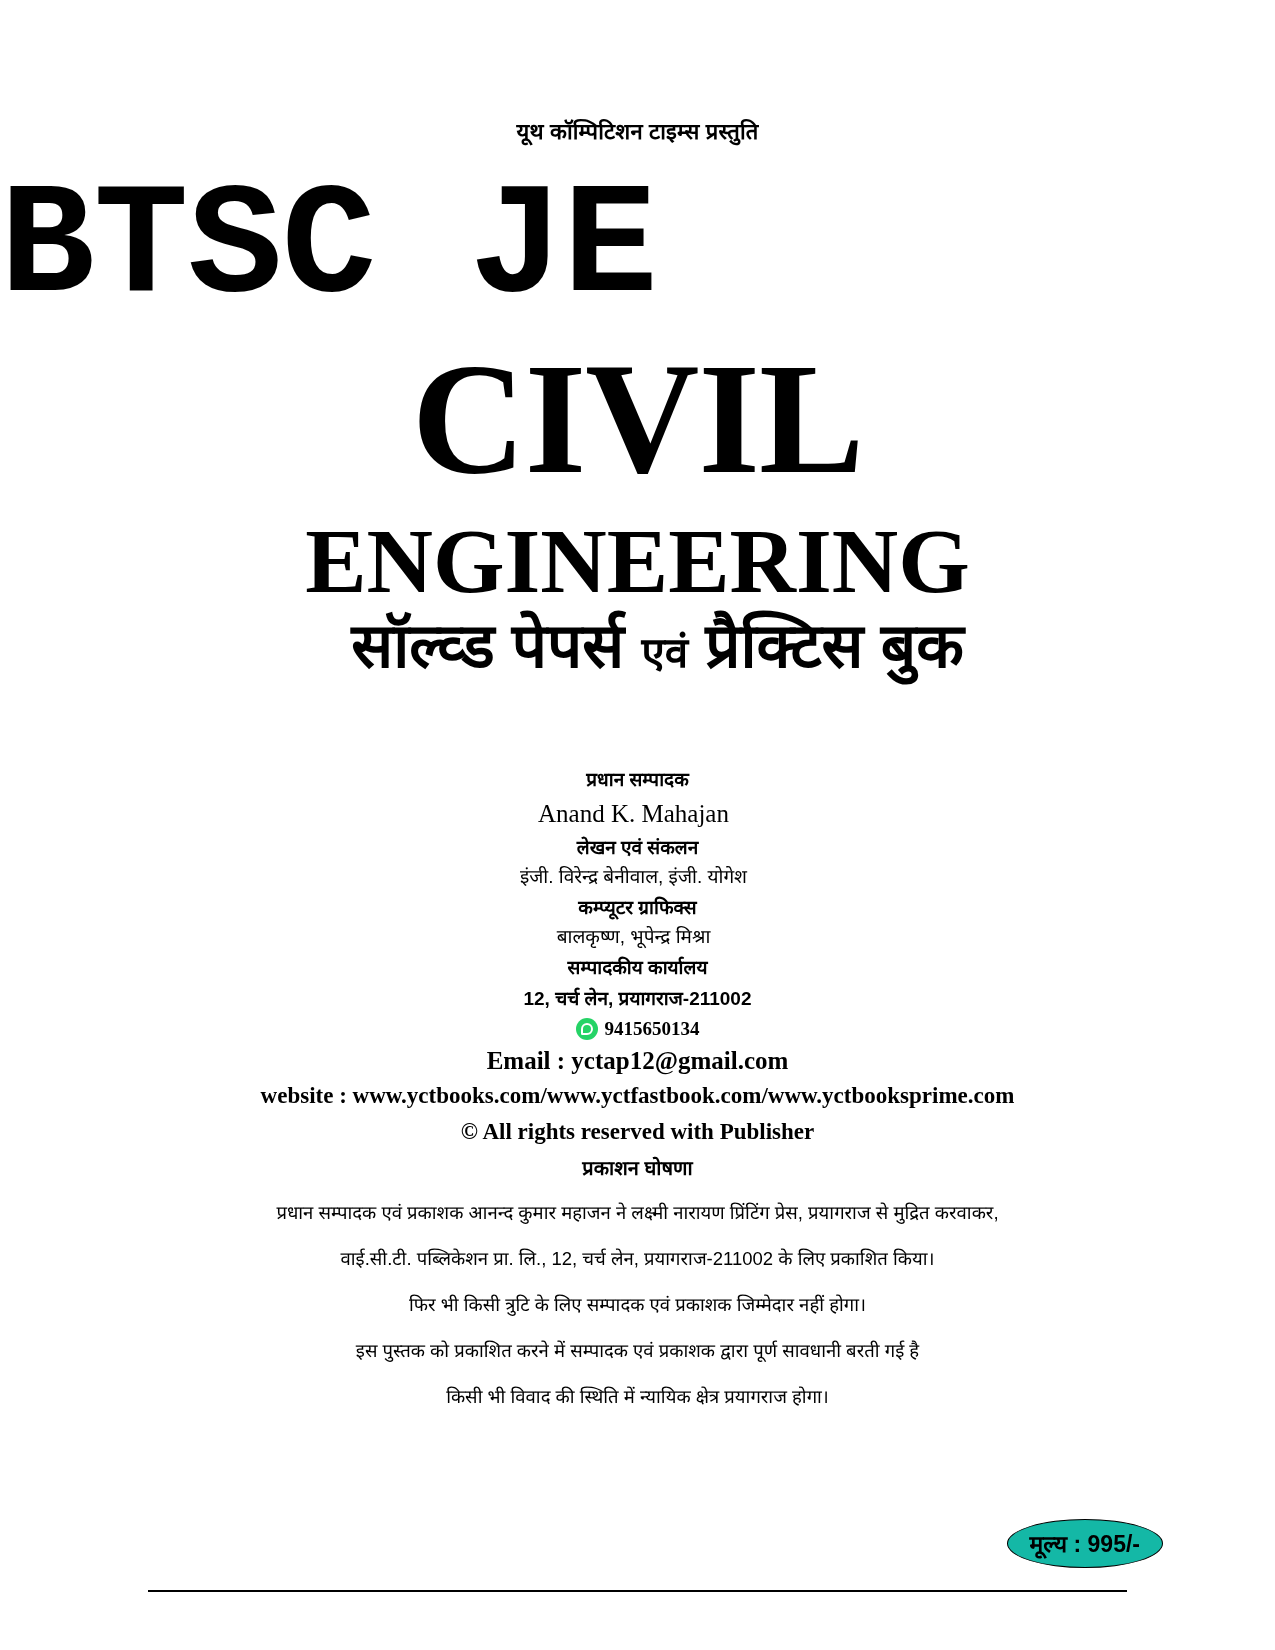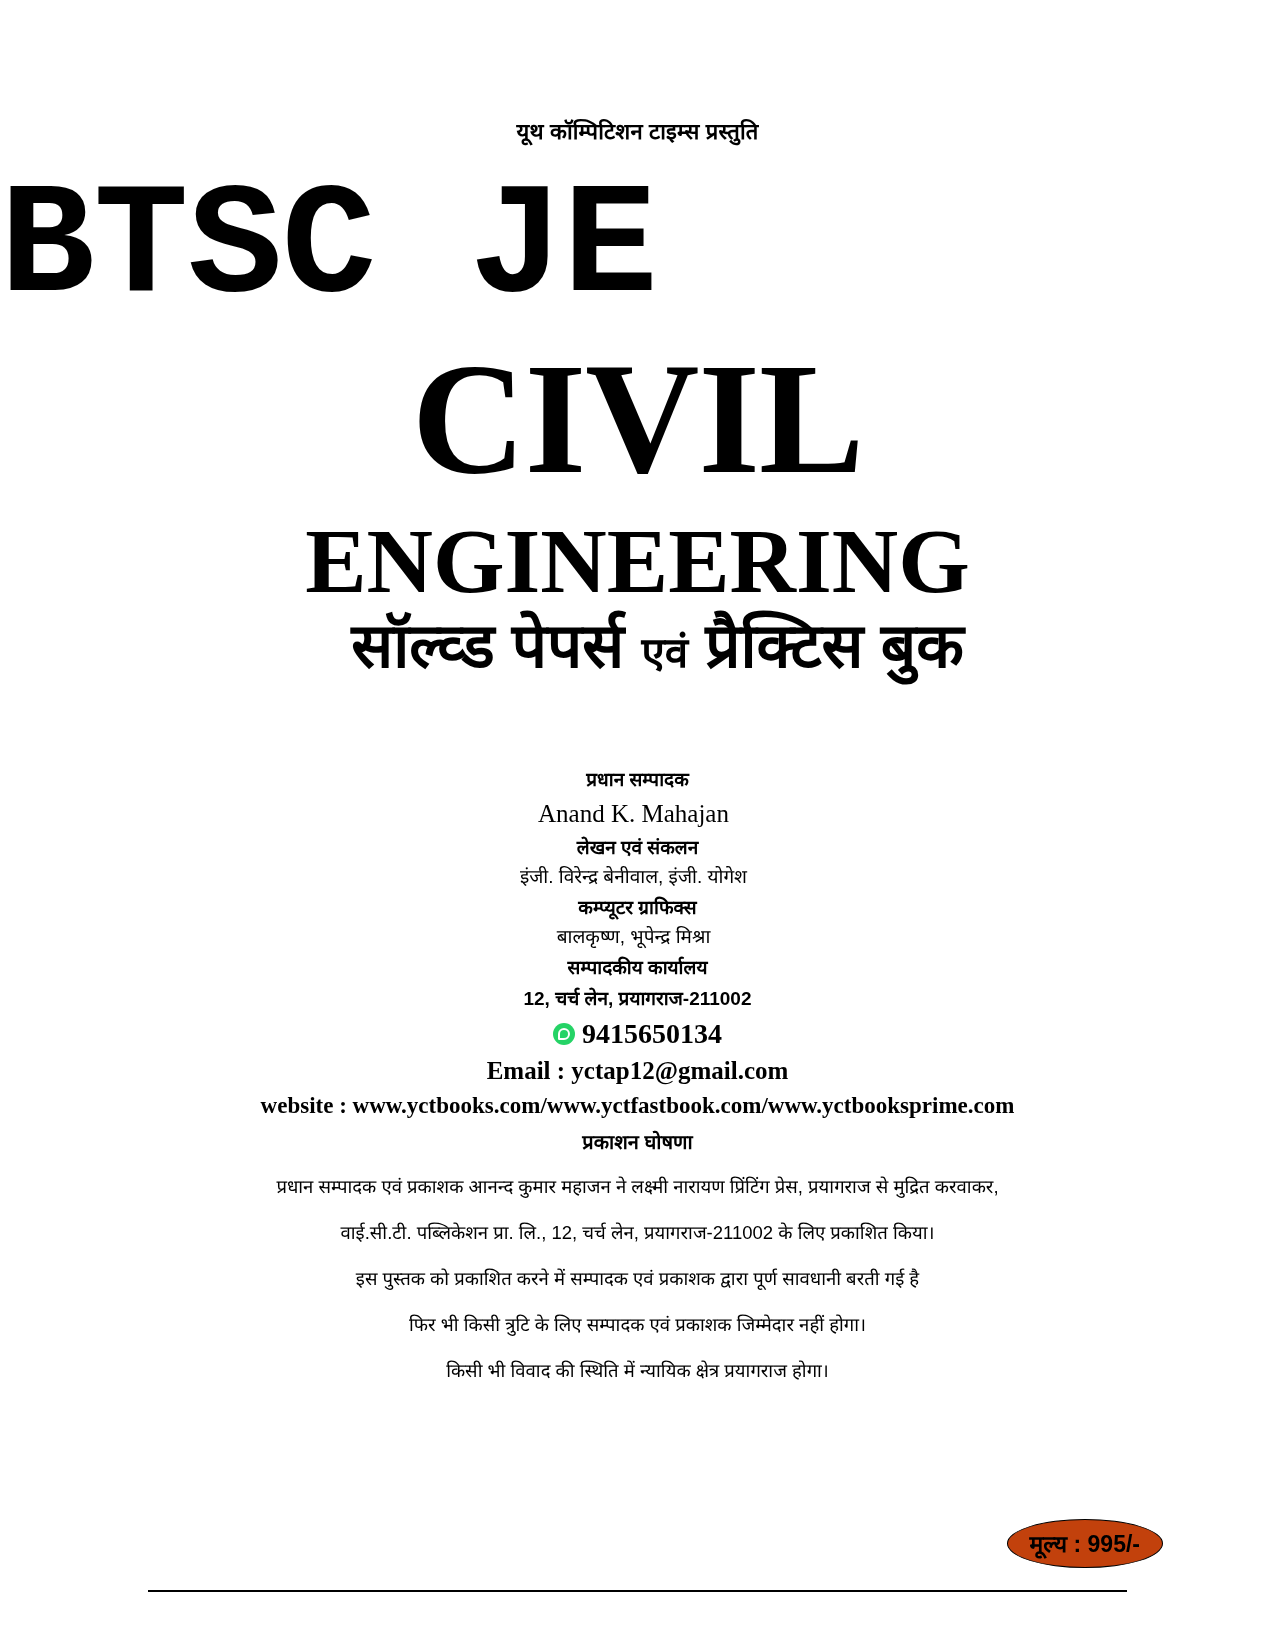--- a/index.html
+++ b/index.html
@@ -125,21 +125,21 @@
     top: 5px;
     width: 12px;
     height: 12px;
     border-radius: 50% 50% 50% 10%;
     border: 2px solid #ffffff;
     box-sizing: border-box;
   }
   .phone-num {
     font-family: "Liberation Serif", serif;
     font-weight: bold;
-    font-size: 28px;
+    font-size: 19px;
   }
   .email {
     font-family: "Liberation Serif", serif;
     font-weight: bold;
     font-size: 25px;
     line-height: 1.4;
     margin: 2px 0;
   }
   .website {
     font-family: "Liberation Serif", serif;
@@ -174,21 +174,21 @@
   .price-badge {
     position: absolute;
     right: 112px;
     bottom: 197px;
     border: 1.5px solid #000;
     border-radius: 50% / 50%;
     padding: 7px 22px 8px 22px;
     font-family: "Liberation Sans", sans-serif;
     font-weight: bold;
     font-size: 23px;
-    background: #c2410c;
+    background: #14b8a6;
     text-align: center;
   }
 
   
   .bottom-rule {
     position: absolute;
     left: 148px;
     right: 148px;
     bottom: 173px;
     border-top: 2px solid #000;
@@ -221,25 +221,26 @@
     <p class="role">सम्पादकीय कार्यालय</p>
     <p class="addr">12, चर्च लेन, प्रयागराज-211002</p>
 
     <div class="phone-row">
       <span class="wa-icon"></span>
       <span class="phone-num">9415650134</span>
     </div>
 
     <p class="email">Email : yctap12@gmail.com</p>
     <p class="website">website : www.yctbooks.com/www.yctfastbook.com/www.yctbooksprime.com</p>
+    <p class="rights">© All rights reserved with Publisher</p>
 
     <p class="declaration-head">प्रकाशन घोषणा</p>
     <p class="declaration">प्रधान सम्पादक एवं प्रकाशक आनन्द कुमार महाजन ने लक्ष्मी नारायण प्रिंटिंग प्रेस, प्रयागराज से मुद्रित करवाकर,</p>
     <p class="declaration">वाई.सी.टी. पब्लिकेशन प्रा. लि., 12, चर्च लेन, प्रयागराज-211002 के लिए प्रकाशित किया।</p>
+    <p class="declaration">फिर भी किसी त्रुटि के लिए सम्पादक एवं प्रकाशक जिम्मेदार नहीं होगा।</p>
     <p class="declaration">इस पुस्तक को प्रकाशित करने में सम्पादक एवं प्रकाशक द्वारा पूर्ण सावधानी बरती गई है</p>
-    <p class="declaration">फिर भी किसी त्रुटि के लिए सम्पादक एवं प्रकाशक जिम्मेदार नहीं होगा।</p>
     <p class="declaration bold">किसी भी विवाद की स्थिति में न्यायिक क्षेत्र प्रयागराज होगा।</p>
   </div>
 
   <div class="price-badge">मूल्य : 995/-</div>
   <div class="bottom-rule"></div>
 
 </div>
 
 </body></html>

